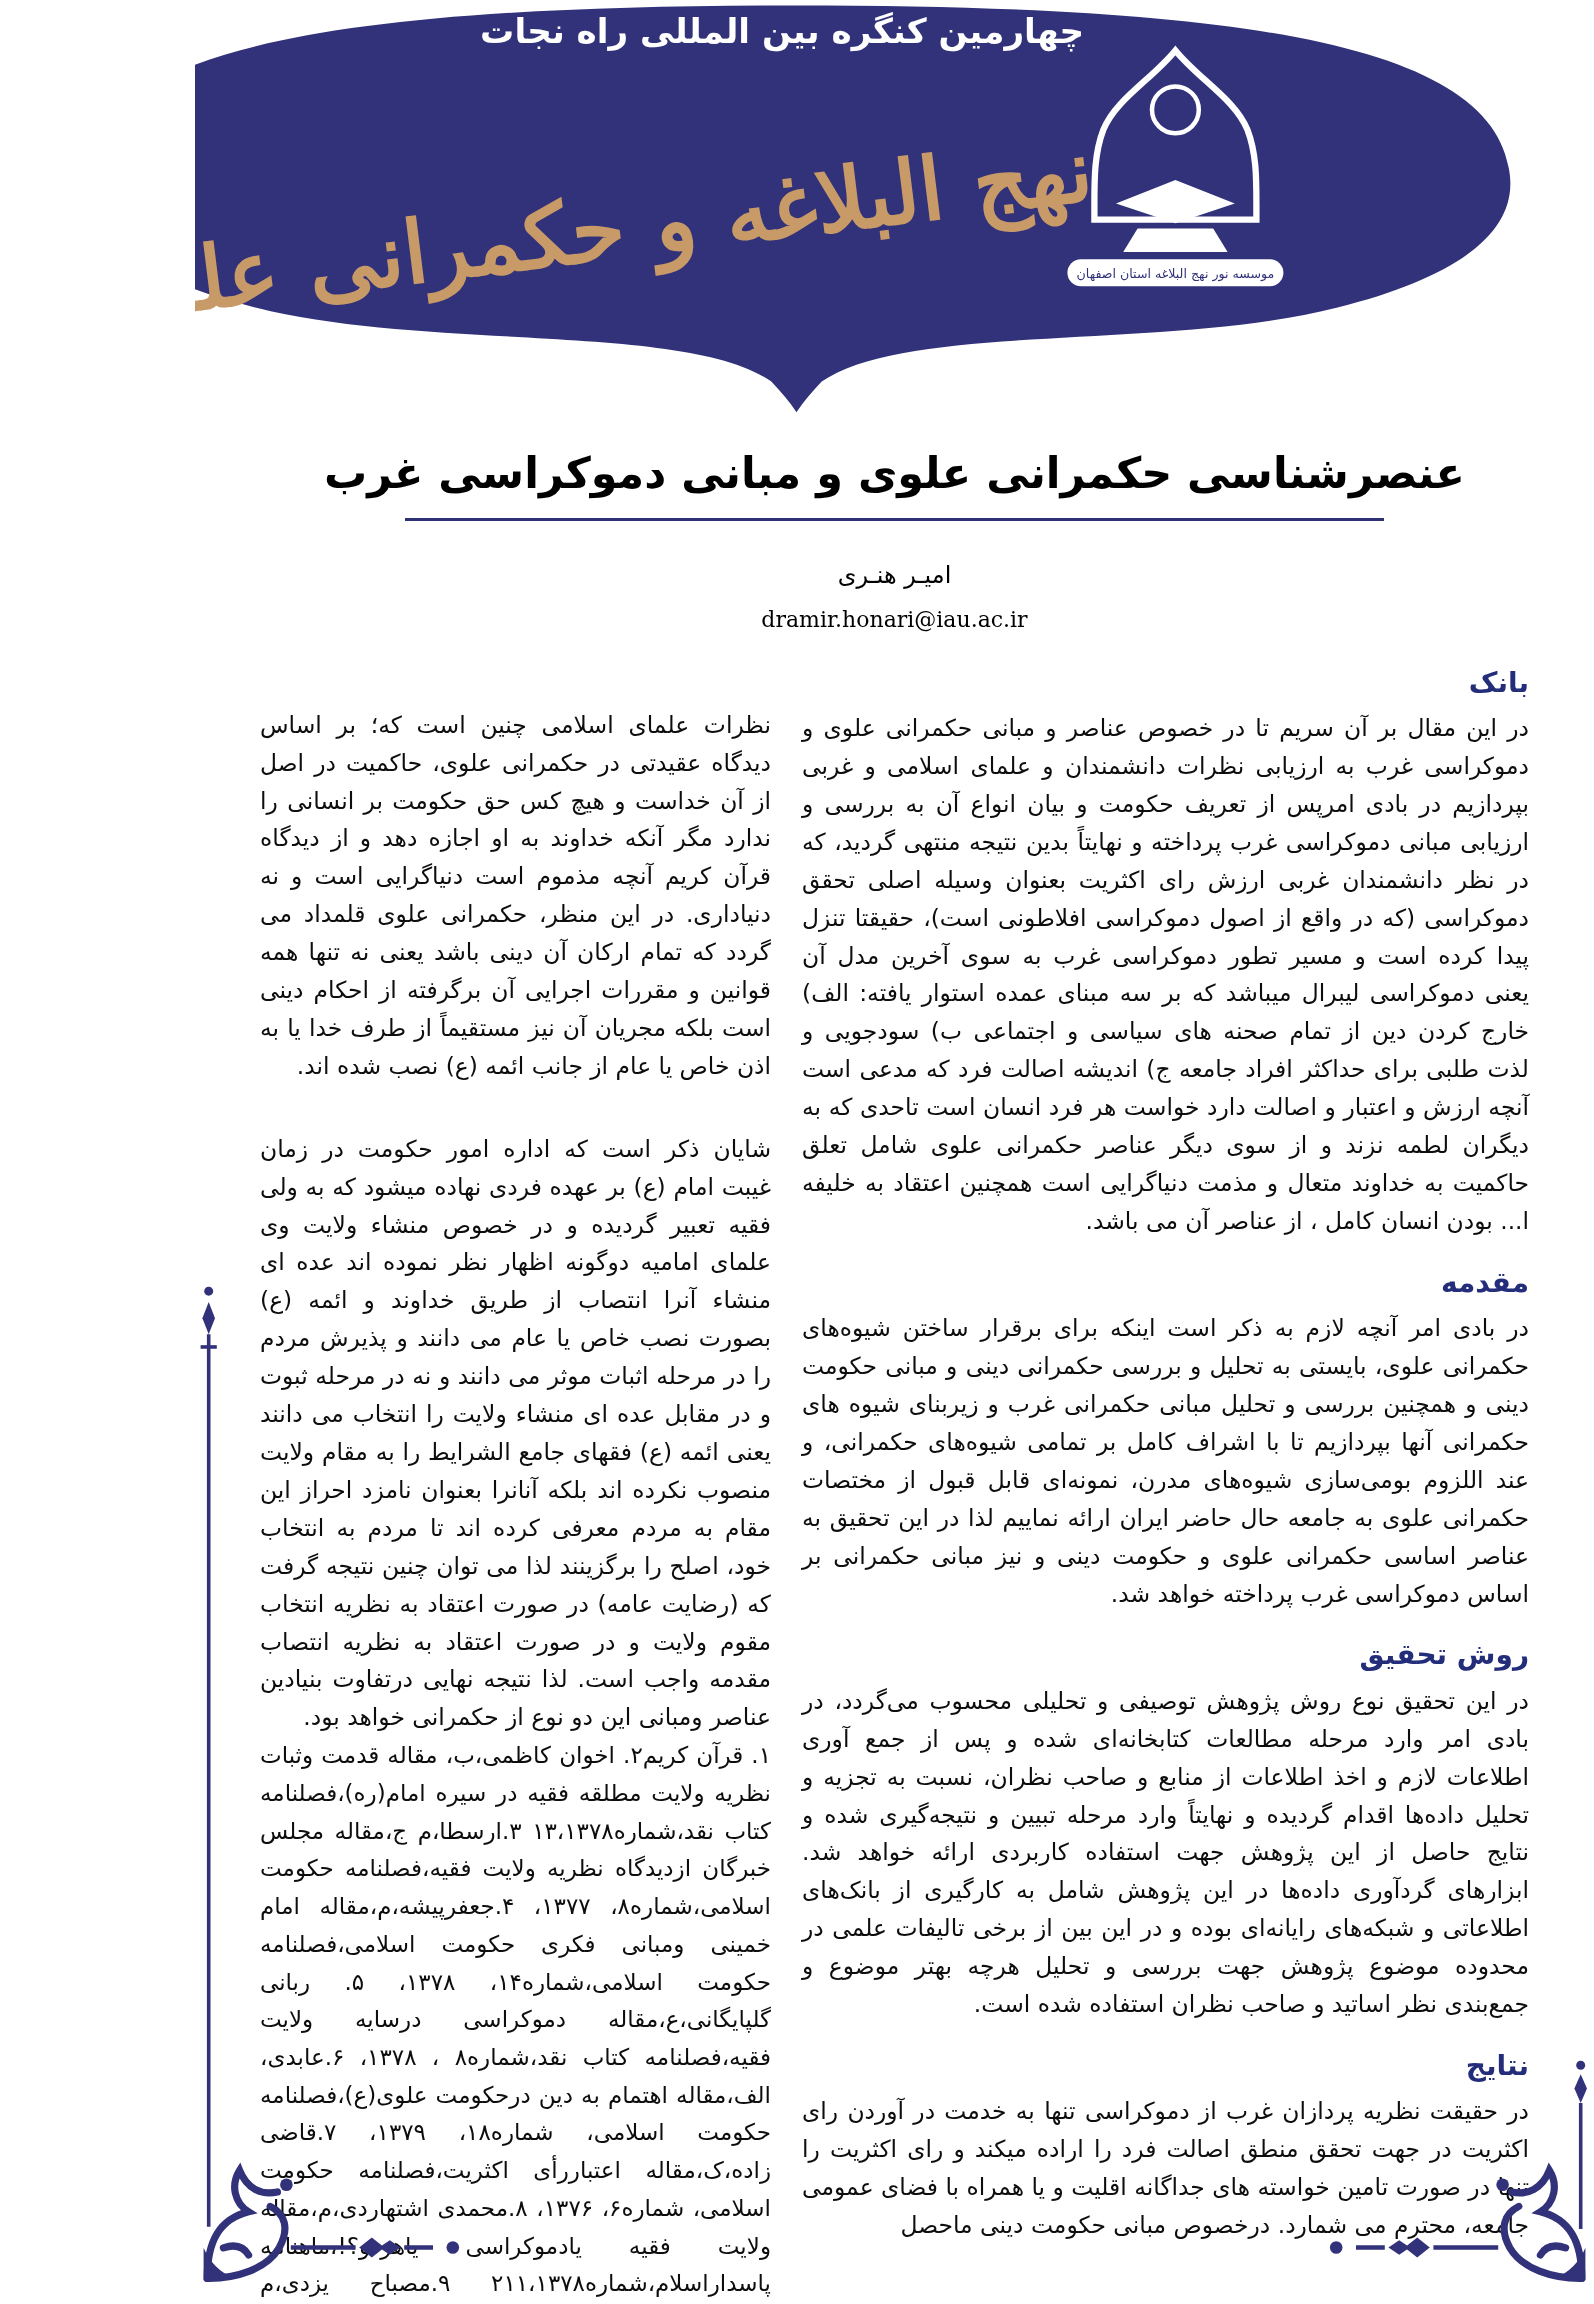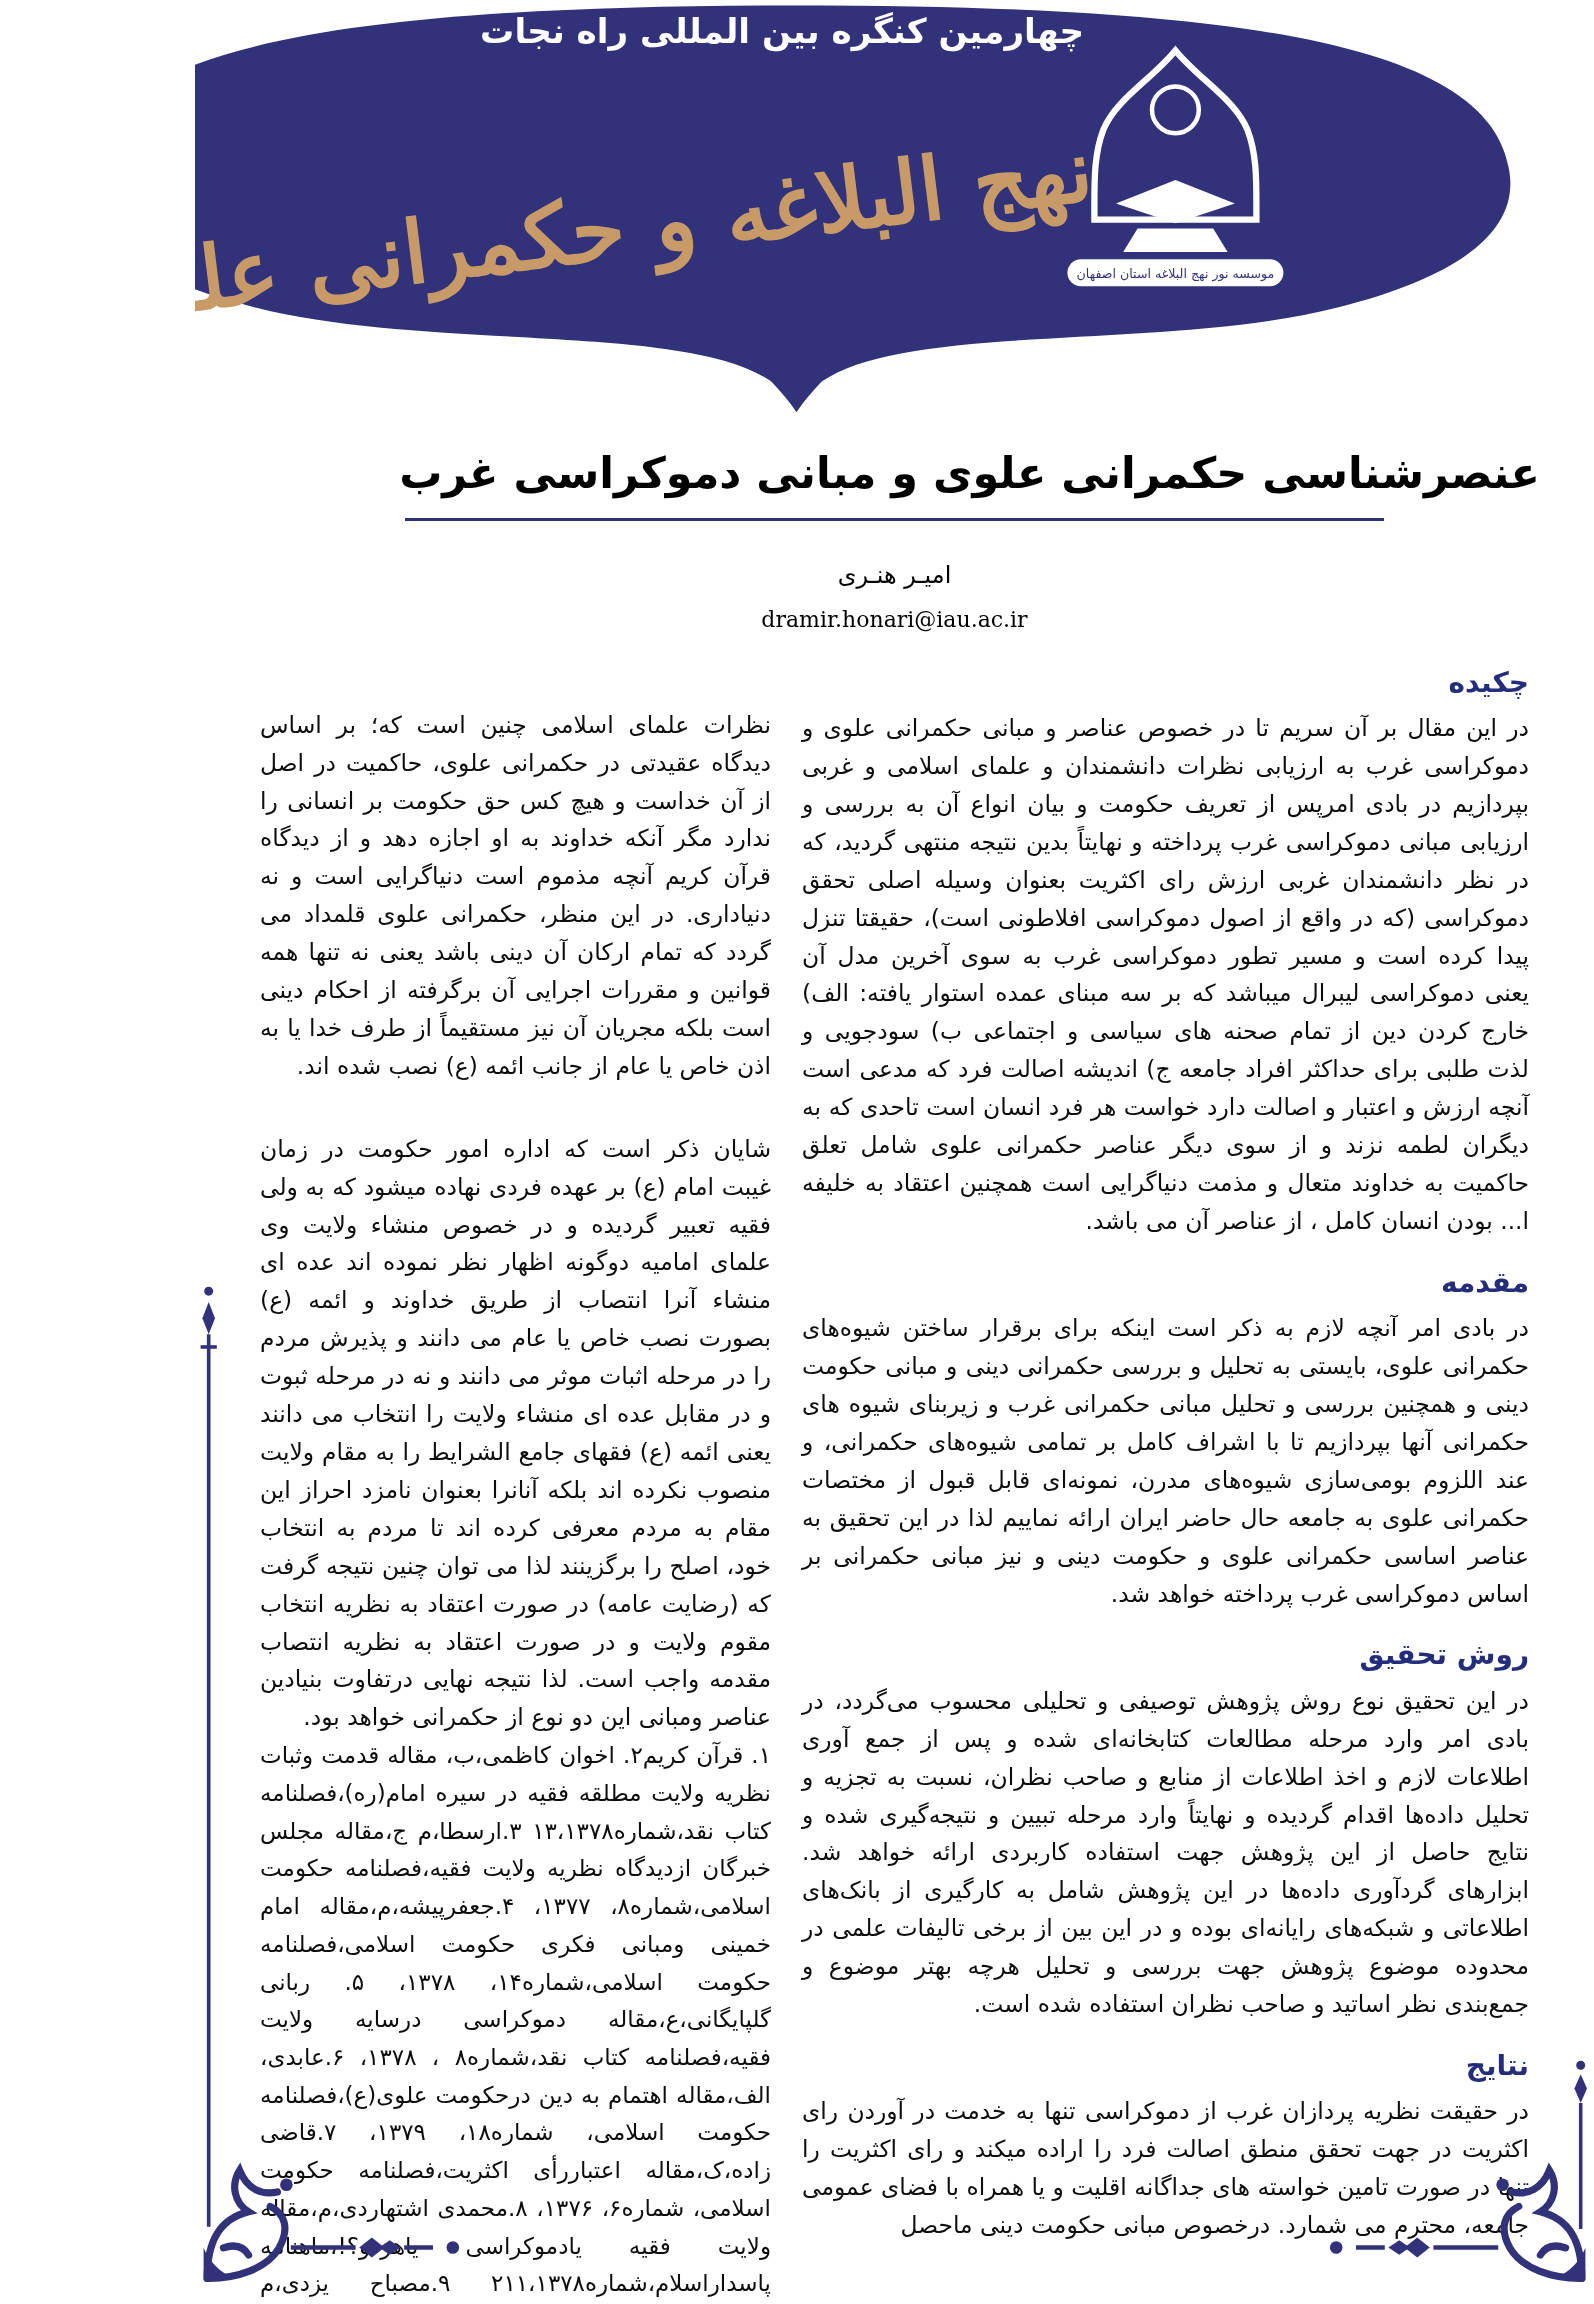--- a/index.html
+++ b/index.html
@@ -8,21 +8,21 @@
     direction:rtl; overflow:hidden;
     font-family:"DejaVu Sans", sans-serif; color:#111;
   }
   
   .header-svg{display:block;width:1595px;height:423px;}
   .congress-title{font-family:"DejaVu Sans",sans-serif;font-weight:bold;}
   .calligraphy{font-family:"DejaVu Serif",serif;font-weight:bold;}
   .logo-caption-text{font-family:"DejaVu Sans",sans-serif;}
   
   .article-title{
-    margin:25px 54px 0; 
+    margin:25px 54px 0; text-align:center;
     font-size:43px; font-weight:bold; color:#000; letter-spacing:0;
   }
   .title-rule{width:979px;height:2.7px;background:#2e3274;margin:20px auto 0;}
   .author{ text-align:center; font-size:24px; font-weight:normal; margin-top:40px; color:#000;}
   .email{ text-align:center; font-size:22px; font-family:"DejaVu Serif",serif; margin-top:18px; direction:ltr; color:#000;}
   
   .columns{display:flex; gap:31px; padding:0 65px; margin-top:34px; align-items:flex-start;}
   .col{min-width:0;}
   .col-main{flex:0 0 727px;}
   .col-side{flex:1 1 auto; padding-top:41px;}
@@ -75,21 +75,21 @@
   </svg>
 
   <h1 class="article-title">عنصرشناسی حکمرانی علوی و مبانی دموکراسی غرب</h1>
   <div class="title-rule"></div>
   <div class="author">امیـر هنـری</div>
   <div class="email">dramir.honari@iau.ac.ir</div>
 
   <div class="columns">
 
     <div class="col col-main">
-      <h2 class="sec">چکیده</h2>
+      <h2 class="sec">بانک</h2>
       <p class="body">در این مقال بر آن سریم تا در خصوص عناصر و مبانی حکمرانی علوی و دموکراسی غرب به ارزیابی نظرات دانشمندان و علمای اسلامی و غربی بپردازیم در بادی امرپس از تعریف حکومت و بیان انواع آن به بررسی و ارزیابی مبانی دموکراسی غرب پرداخته و نهایتاً بدین نتیجه منتهی گردید، که در نظر دانشمندان غربی ارزش رای اکثریت بعنوان وسیله اصلی تحقق دموکراسی (که در واقع از اصول دموکراسی افلاطونی است)، حقیقتا تنزل پیدا کرده است و مسیر تطور دموکراسی غرب به سوی آخرین مدل آن یعنی دموکراسی لیبرال میباشد که بر سه مبنای عمده استوار یافته:  الف) خارج کردن دین از تمام صحنه های سیاسی و اجتماعی ب) سودجویی و لذت طلبی برای حداکثر افراد جامعه ج) اندیشه اصالت فرد که مدعی است آنچه ارزش و اعتبار و اصالت دارد خواست هر فرد انسان است تاحدی که به دیگران لطمه نزند و  از سوی دیگر عناصر حکمرانی علوی شامل تعلق حاکمیت به خداوند متعال و مذمت دنیاگرایی است همچنین اعتقاد به خلیفه ا... بودن انسان کامل ، از عناصر آن می باشد.</p>
 
       <h2 class="sec mt">مقدمه</h2>
       <p class="body">در بادی امر آنچه لازم به ذکر است اینکه برای برقرار ساختن شیوه‌های حکمرانی علوی، بایستی به تحلیل و بررسی حکمرانی دینی و مبانی حکومت دینی و همچنین بررسی و تحلیل مبانی حکمرانی غرب و زیربنای شیوه های حکمرانی آنها بپردازیم تا با اشراف کامل بر تمامی شیوه‌های حکمرانی، و عند اللزوم بومی‌سازی شیوه‌های مدرن، نمونه‌ای قابل قبول از مختصات حکمرانی علوی به جامعه حال حاضر ایران ارائه نماییم لذا در این تحقیق به عناصر اساسی حکمرانی علوی و حکومت دینی و نیز مبانی حکمرانی بر اساس دموکراسی غرب پرداخته خواهد شد.</p>
 
       <h2 class="sec mt">روش تحقیق</h2>
       <p class="body">در این تحقیق نوع روش پژوهش توصیفی و تحلیلی محسوب می‌گردد،  در بادی امر وارد مرحله مطالعات کتابخانه‌ای شده و پس از جمع آوری اطلاعات لازم و اخذ اطلاعات از منابع و صاحب نظران، نسبت به تجزیه و تحلیل داده‌ها اقدام گردیده و نهایتاً وارد مرحله تبیین و نتیجه‌گیری شده و نتایج حاصل از این پژوهش جهت استفاده کاربردی ارائه خواهد شد. ابزارهای گردآوری داده‌ها در این پژوهش شامل به کارگیری از بانک‌های اطلاعاتی و شبکه‌های رایانه‌ای بوده و در این بین از برخی تالیفات علمی در محدوده موضوع پژوهش جهت بررسی و تحلیل هرچه بهتر موضوع و جمع‌بندی نظر اساتید و صاحب نظران استفاده شده است.</p>
 
       <h2 class="sec mt">نتایج</h2>
       <p class="body">در حقیقت نظریه پردازان غرب از دموکراسی تنها به خدمت در آوردن رای اکثریت در جهت تحقق منطق اصالت فرد را اراده میکند و رای اکثریت را تنها در صورت تامین خواسته های جداگانه اقلیت و یا همراه با فضای عمومی جامعه، محترم می شمارد. درخصوص مبانی حکومت دینی ماحصل</p>

